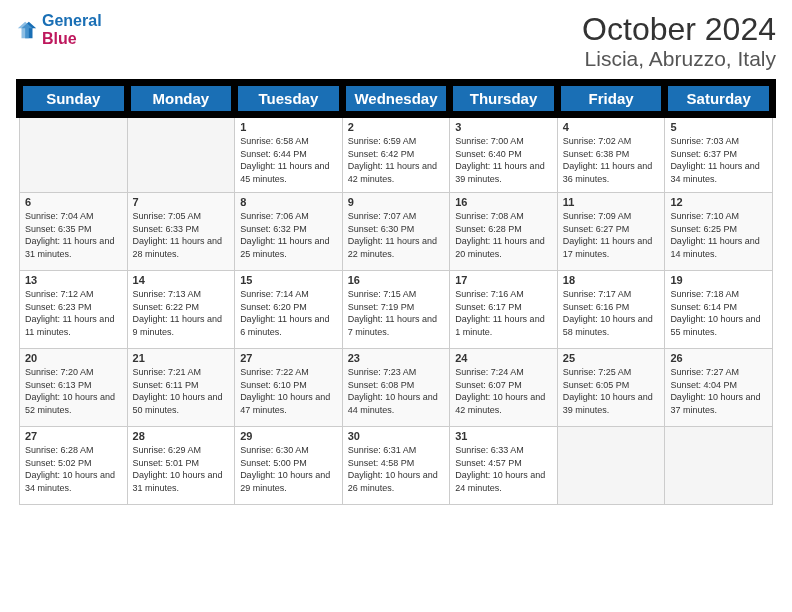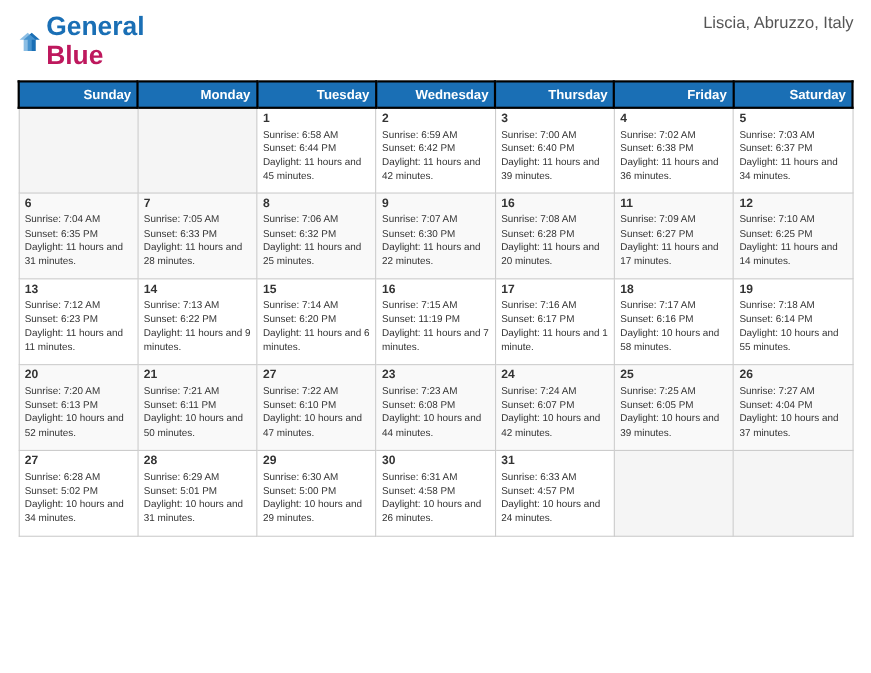--- a/index.html
+++ b/index.html
@@ -21,21 +21,21 @@
       justify-content: space-between;
       align-items: flex-start;
       margin-bottom: 8px;
     }
     .logo {
       display: flex;
       align-items: center;
       gap: 4px;
     }
     .logo-text {
-      font-size: 24px;
+      font-size: 16px;
       font-weight: bold;
       color: #333;
       line-height: 1.1;
     }
     .logo-text span {
       color: #1a6fb5;
     }
     .logo-icon {
       width: 22px;
       height: 22px;
@@ -43,37 +43,37 @@
     .title-block {
       text-align: right;
     }
     .month-title {
       font-size: 32px;
       font-weight: 300;
       color: #333;
       line-height: 1.1;
     }
     .location {
-      font-size: 15px;
+      font-size: 21px;
       color: #555;
       text-align: right;
     }
     table {
       width: 100%;
       border-collapse: collapse;
       table-layout: fixed;
     }
     th {
       background-color: #1a6fb5;
       color: #fff;
-      font-size: 12px;
+      font-size: 15px;
       font-weight: bold;
       padding: 4px 5px;
-      text-align: right;
-      border: 2px solid #000000;
+      text-align: center;
+      border: 7px solid #000000;
     }
     td {
       border: 1px solid #ccc;
       vertical-align: top;
       padding: 3px 5px;
       font-size: 9px;
       color: #333;
       height: 78px;
       background: #fff;
     }
@@ -105,20 +105,21 @@
       <svg class="logo-icon" viewBox="0 0 24 24">
         <polygon points="14,3 22,10 18,10 18,21 10,21 10,10 6,10" fill="#1a6fb5"></polygon>
         <polygon points="10,3 18,10 14,10 14,21 6,21 6,10 2,10" fill="#5ba3d9" opacity="0.7"></polygon>
       </svg>
       <div class="logo-text">
         <div><span>General</span></div>
         <div style="color:#be185d;">Blue</div>
       </div>
     </div>
     <div class="title-block">
+      <div class="month-title">October 2024</div>
       <div class="location">Liscia, Abruzzo, Italy</div>
     </div>
   </div>
 
   <table>
     <thead>
       <tr id="header-row">
       <th>Sunday</th>
           <th>Monday</th>
           <th>Tuesday</th>
@@ -253,21 +254,21 @@
             <div class="day-info">
               <div>Sunrise: 7:14 AM</div>
               <div>Sunset: 6:20 PM</div>
               <div>Daylight: 11 hours and 6 minutes.</div>
             </div>
           </td>
           <td>
             <span class="day-num">16</span>
             <div class="day-info">
               <div>Sunrise: 7:15 AM</div>
-              <div>Sunset: 11:19 PM</div>
+              <div>Sunset: 7:19 PM</div>
               <div>Daylight: 11 hours and 7 minutes.</div>
             </div>
           </td>
           <td>
             <span class="day-num">17</span>
             <div class="day-info">
               <div>Sunrise: 7:16 AM</div>
               <div>Sunset: 6:17 PM</div>
               <div>Daylight: 11 hours and 1 minute.</div>
             </div>

